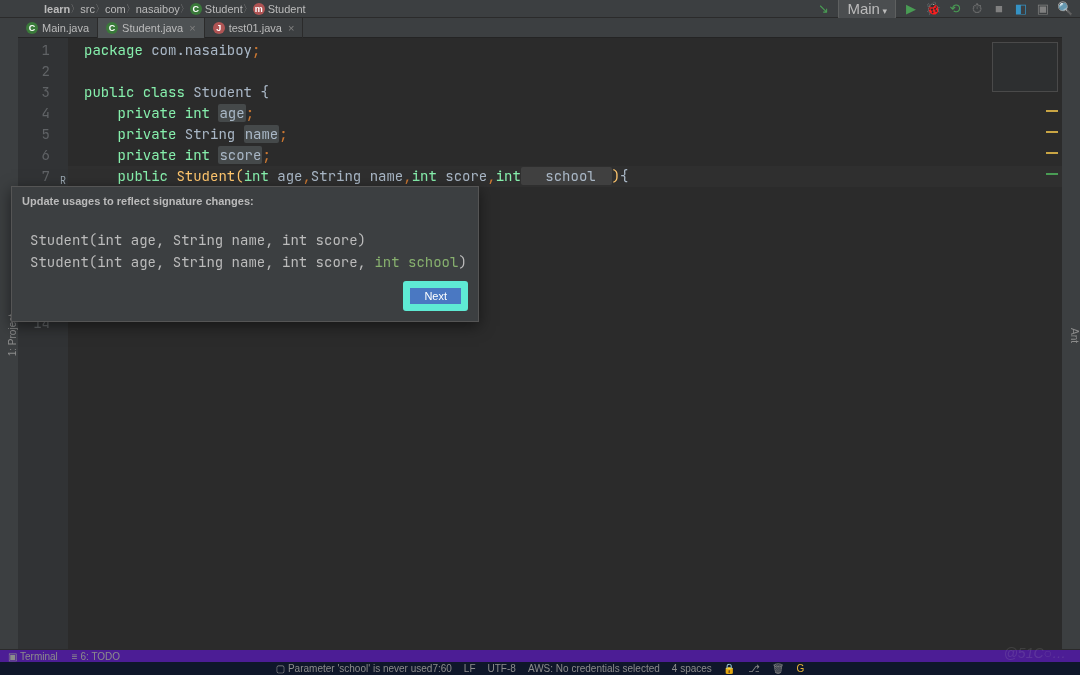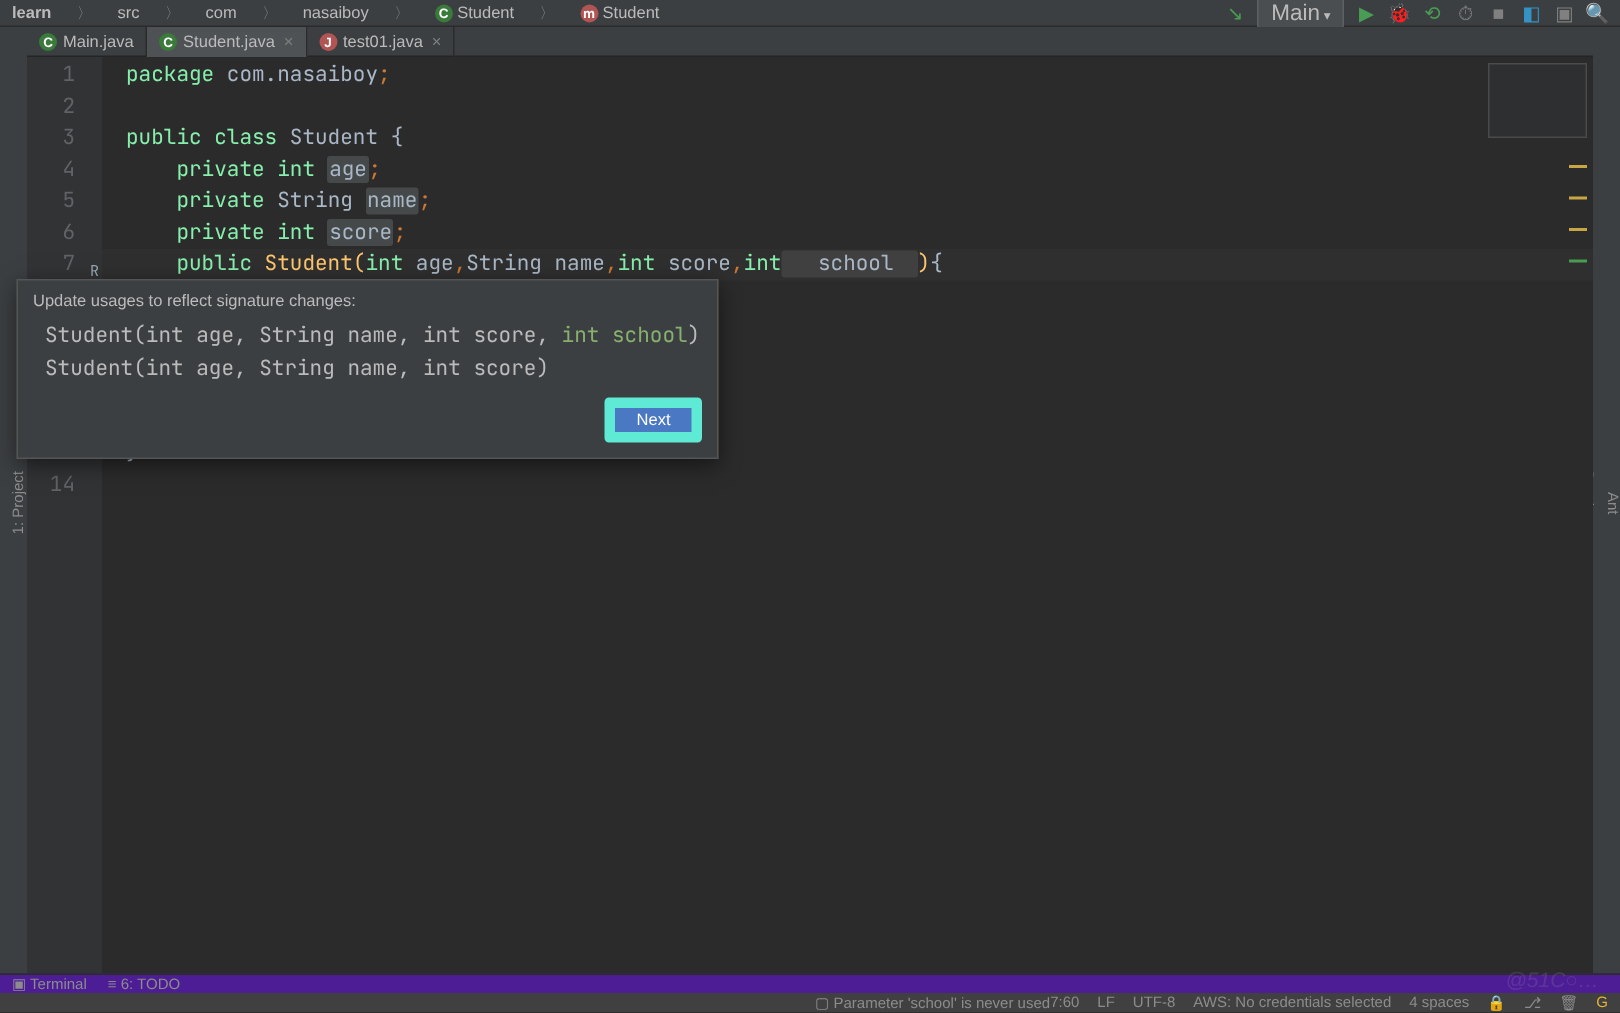--- a/index.html
+++ b/index.html
@@ -13,21 +13,21 @@
   position: relative;
 }
 .top-bar {
   height: 18px;
   background: #3c3f41;
   display: flex;
   align-items: center;
   padding: 0 8px;
   border-bottom: 1px solid #2b2b2b;
 }
-.breadcrumb { display: flex; gap: 17px; flex: 1; font-size: 11px; color: #bbbbbb; }
+.breadcrumb { display: flex; gap: 0; flex: 1; font-size: 11px; color: #bbbbbb; margin-left: 36px; }
 .breadcrumb span { display: flex; align-items: center; gap: 3px; }
 .breadcrumb .sep { color: #808080; font-size: 10px; }
 .class-icon { width: 12px; height: 12px; border-radius: 50%; display: inline-flex; align-items: center; justify-content: center; font-size: 9px; font-weight: bold; }
 .class-c { background: #3a7a3a; color: #fff; }
 .class-m { background: #b05454; color: #fff; }
 .toolbar-right { display: flex; align-items: center; gap: 8px; }
 .toolbar-icon { width: 14px; height: 14px; display: flex; align-items: center; justify-content: center; color: #808080; font-size: 13px; cursor: pointer; }
 .toolbar-icon.green { color: #499c54; }
 .toolbar-icon.blue { color: #3592c4; }
 .run-config { background: #4b4e50; border: 1px solid #5e6060; padding: 1px 8px; border-radius: 2px; font-size: 15px; color: #bbb; }
@@ -106,37 +106,37 @@
 .warn-stripe.green { background:#499c54; }
 .popup {
   position: absolute;
   top: 186px; left: 11px;
   width: 468px; padding: 8px 10px 10px 10px;
   background: #3c3f41;
   border: 1px solid #555;
   box-shadow: 0 4px 14px rgba(0,0,0,.5);
   z-index: 20;
 }
-.popup-title { font-size: 11px; color: #bbb; margin-bottom: 8px; }
+.popup-title { font-size: 11px; color: #bbb; margin-bottom: 24px; font-weight: bold; }
 .popup-sig { font-family: "JetBrains Mono", Menlo, monospace; font-size: 14px; color: #bbbbbb; margin: 4px 0; padding-left:8px;}
 .popup-sig .new-param { color: #87b06e; }
 .popup-footer { display: flex; justify-content: flex-end; margin-top: 10px; }
 .btn-next { background: #4a78c2; color: #fff; border: 7px solid #5eead4; padding: 2px 14px; font-size: 11px; border-radius: 3px; cursor: pointer; }
 .bottom-bar {
   position: absolute; bottom: 0; left: 0; right: 0;
   height: 26px; display:flex; flex-direction:column;
 }
 .tool-window-bar {
   height: 13px; background: #4c1d95; border-top:1px solid #2b2b2b;
   display:flex; align-items:center; gap:14px; padding:0 8px;
   font-size:10px; color:#8c8c8c;
 }
 .status-bar {
-  height: 13px; background: #404040; display:flex; align-items:center;
-  padding:0 8px; font-size:10px; color:#8c8c8c; justify-content:flex-end;
+  height: 13px; background: #0f172a; display:flex; align-items:center;
+  padding:0 8px; font-size:10px; color:#8c8c8c; justify-content:center;
 }
 .status-right { display:flex; gap:12px; align-items:center;}
 .watermark { position:absolute; right: 14px; bottom: 14px; color: rgba(200,200,200,0.14); font-size: 14px; font-style: italic; pointer-events:none;}
 </style>
 </head>
 <body>
 
 <div class="top-bar">
   <div class="breadcrumb">
     <span>
@@ -231,24 +231,24 @@
     <div class="minimap"></div>
     <div class="warn-stripe" style="top:72px"></div>
     <div class="warn-stripe" style="top:93px"></div>
     <div class="warn-stripe" style="top:114px"></div>
     <div class="warn-stripe green" style="top:135px"></div>
   </div>
 </div>
 
 <div class="popup">
   <div class="popup-title">Update usages to reflect signature changes:</div>
+  <div class="popup-sig">Student(int age, String name, int score)</div>
   <div class="popup-sig">
     <span>Student(int age, String name, int score, </span><span class="new-param">int school</span><span>)</span>
   </div>
-  <div class="popup-sig">Student(int age, String name, int score)</div>
   <div class="popup-footer">
     <button class="btn-next">Next</button>
   </div>
 </div>
 
 <div class="bottom-bar">
   <div class="tool-window-bar">
     <span>▣ <span>Terminal</span></span>
     <span>≡ <span>6: TODO</span></span>
   </div>

